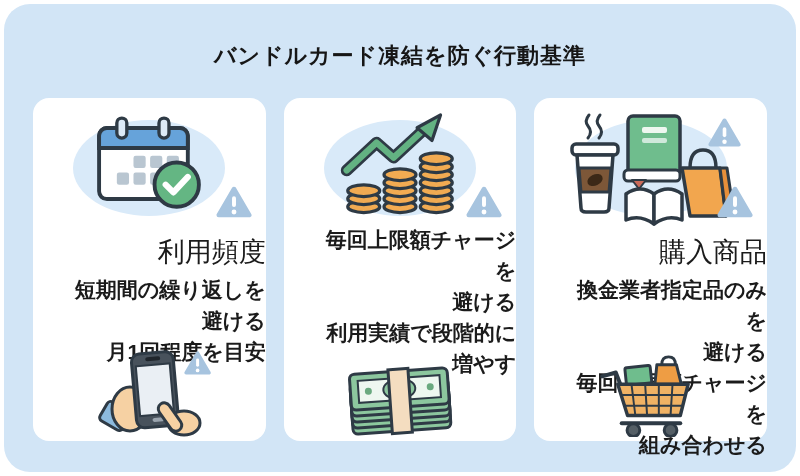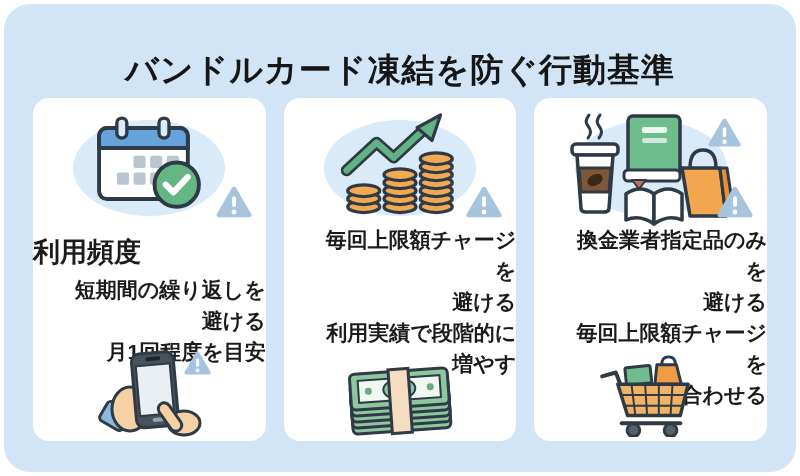--- a/index.html
+++ b/index.html
@@ -1,26 +1,26 @@
 <!DOCTYPE html>
 <html><head>
 <meta charset="utf-8">
 <style>
   html,body{margin:0;padding:0;background:#ffffff;font-family:"Liberation Sans","DejaVu Sans",sans-serif;}
   .canvas{position:relative;width:800px;height:476px;background:#ffffff;overflow:hidden;}
   .panel{position:absolute;left:4px;top:4px;right:4px;bottom:4px;background:#d2e5f6;border-radius:26px;}
-  .page-title{position:absolute;left:0;right:0;top:26px;text-align:center;font-size:33px;font-weight:800;color:#161616;letter-spacing:1px;}
+  .page-title{position:absolute;left:0;right:0;top:26px;text-align:center;font-size:22px;font-weight:800;color:#161616;letter-spacing:1px;}
   .cards{position:absolute;left:33px;top:98px;width:734px;height:343px;display:flex;gap:18px;}
   .card{position:relative;flex:1 1 0;background:#ffffff;border-radius:16px;padding-top:10px;box-sizing:border-box;}
   .icon-zone{position:relative;height:116px;}
   .ellipse-bg{position:absolute;left:50%;top:12px;transform:translateX(-50%);width:152px;height:96px;background:#d9eaf9;border-radius:50%;}
   .main-icon{position:absolute;left:50%;top:2px;transform:translateX(-50%);}
   .warn-side{position:absolute;right:14px;top:78px;}
   .warn-top{position:absolute;right:26px;top:10px;}
-  .card-title{margin:10px 0 4px 0;text-align:left;font-size:27px;font-weight:700;color:#1b1b1b;}
+  .card-title{margin:10px 0 4px 0;text-align:right;font-size:27px;font-weight:400;color:#1b1b1b;}
   .card-body{text-align:right;font-size:21px;font-weight:700;color:#1b1b1b;line-height:31px;white-space:pre-line;padding-left:36px;}
   .footer-icon{position:absolute;left:50%;bottom:4px;transform:translateX(-50%);}
   svg{display:block;}
 </style>
 </head>
 <body>
 
 <div class="canvas">
   <div class="panel"></div>
   <h1 class="page-title">バンドルカード凍結を防ぐ行動基準</h1>
@@ -171,20 +171,21 @@
           </svg>
         </span>
         <span class="warn-side">
           <svg width="36" height="33" viewBox="0 0 40 36">
             <path d="M20 3 L37 32 H3 Z" fill="#a7c4df" stroke="#a7c4df" stroke-width="5" stroke-linejoin="round"></path>
             <rect x="17.8" y="11" width="4.4" height="12" rx="2.2" fill="#ffffff"></rect>
             <circle cx="20" cy="28.5" r="2.7" fill="#ffffff"></circle>
           </svg>
         </span>
       </div>
+      <h2 class="card-title">購入商品</h2>
       <div class="card-body">換金業者指定品のみを
 避ける
 毎回上限額チャージを
 組み合わせる</div>
       <span class="footer-icon">
         <svg width="118" height="86" viewBox="0 0 120 88">
           <path d="M10 26 L24 22 L34 48" stroke="#2e3a45" stroke-width="4" fill="none" stroke-linecap="round" stroke-linejoin="round"></path>
           <rect x="34" y="16" width="26" height="18" rx="2" fill="#6fbd8d" stroke="#2e3a45" stroke-width="3" transform="rotate(-6 47 25)"></rect>
           <path d="M66 14 h20 l5 20 h-27 Z" fill="#ee9d44" stroke="#2e3a45" stroke-width="3" stroke-linejoin="round"></path>
           <path d="M71 14 q0 -8 7 -8 q7 0 7 8" fill="none" stroke="#2e3a45" stroke-width="3"></path>

